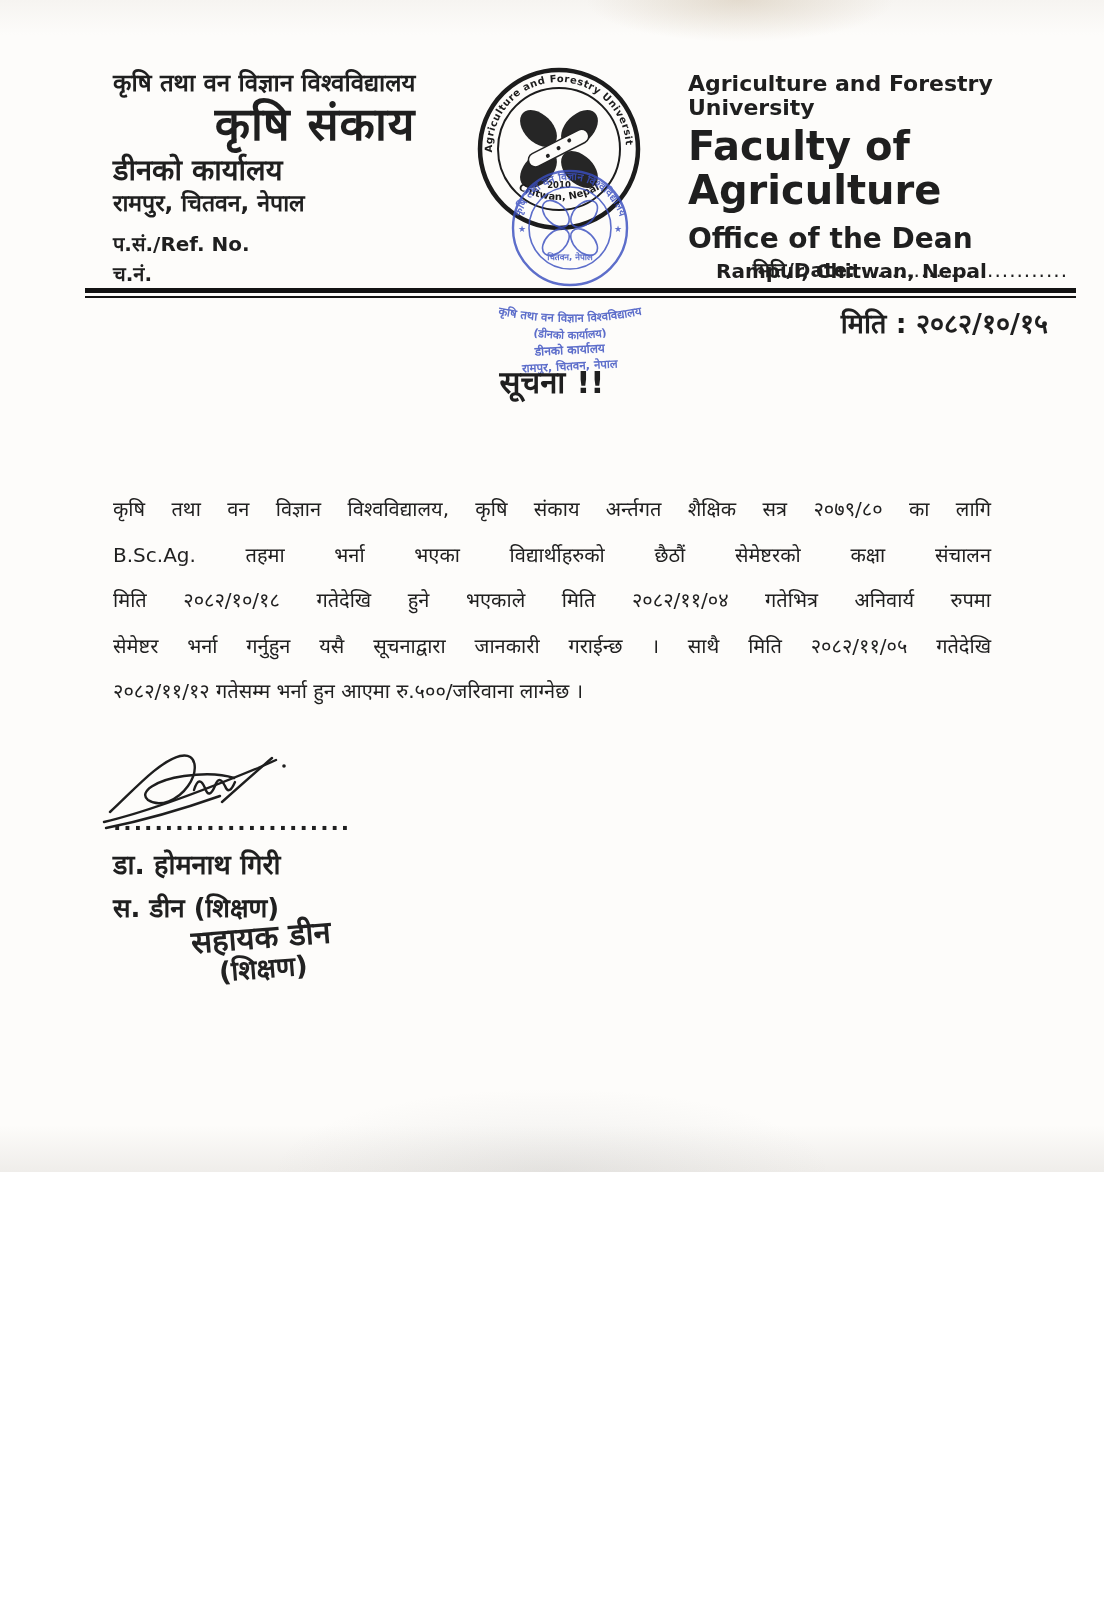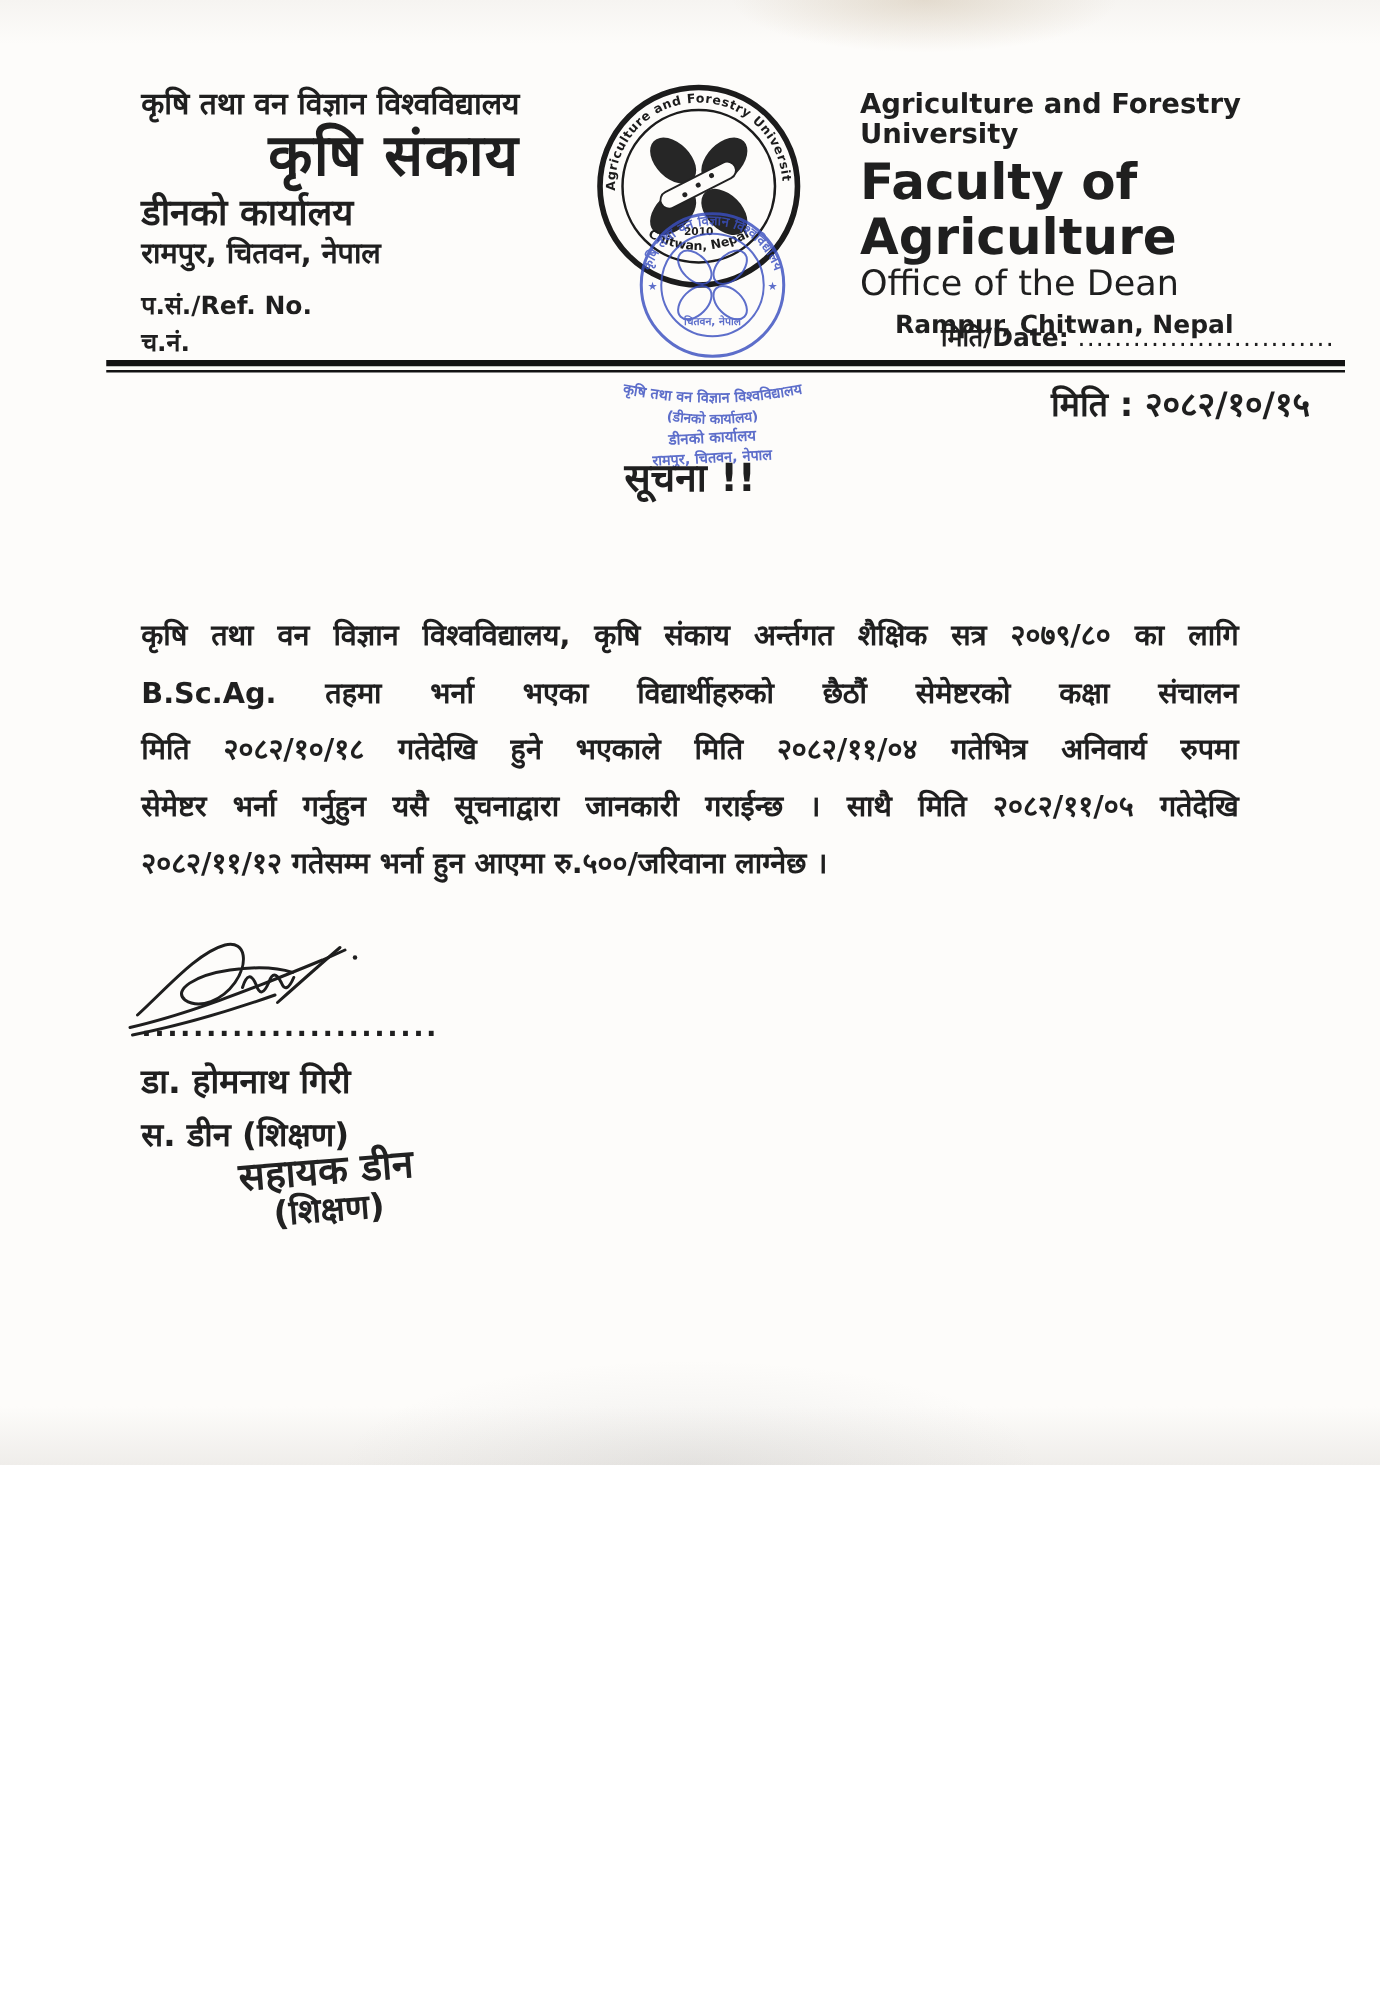--- a/index.html
+++ b/index.html
@@ -17,32 +17,32 @@
   .hl-univ{font-size:24px; font-weight:bold;}
   .hl-fac{font-size:46px; font-weight:bold; letter-spacing:1px; margin-top:2px;text-align:right;}
   .hl-office{font-size:29px; font-weight:bold; margin-top:4px;}
   .hl-addr{font-size:23px; font-weight:bold; margin-top:4px;}
   .hl-ref{font-size:20px; font-weight:bold; margin-top:16px;}
   .hl-serial{font-size:20px; font-weight:bold; margin-top:8px;}
   
   .hdr-right{left:688px; top:72px; line-height:1.1;}
   .hr-univ{font-size:22px; font-weight:bold;}
   .hr-fac{font-size:40px; font-weight:bold; margin-top:4px;}
-  .hr-office{font-size:28px; font-weight:normal; margin-top:0;}
+  .hr-office{font-size:28px; font-weight:bold; margin-top:12px;}
   .hr-addr{font-size:20px; font-weight:bold; margin-top:5px;margin-left:28px;}
   .date-row{right:36px; top:256px; font-size:20px; font-weight:bold;}
   .date-row .dots{font-weight:normal; letter-spacing:1px;}
   
   .rule-double{left:85px; right:28px; top:288px; height:3px;
     border-top:5px solid #131313; border-bottom:2px solid #131313;}
   .footer-rule{left:104px; right:24px; top:1494px; height:4px; background:#141414;}
   
   .date-np{right:56px; top:304px; font-size:27px; font-weight:bold;}
   .title{left:0; right:0; top:360px; text-align:center; font-size:31px; font-weight:bold;}
-  .body-text{left:113px; top:487px; width:878px; font-size:23px; line-height:45.5px;font-weight:bold;}
+  .body-text{left:113px; top:487px; width:878px; font-size:20px; line-height:45.5px;}
   .body-text .jl{text-align:justify; text-align-last:justify;}
   
   .sig-svg{left:100px; top:736px;}
   .sig-dots{left:113px; top:810px; font-size:22px; letter-spacing:2px; font-weight:bold;}
   .sig-name{left:113px; top:845px; font-size:27px; font-weight:bold;}
   .sig-desig{left:113px; top:889px; font-size:26px; font-weight:bold;}
   .stamp-black{left:152px; top:920px; width:220px; text-align:center;
     transform:rotate(-4.5deg); color:#222; line-height:1.1;}
   .stamp-black .l1{font-size:31px; font-weight:bold;}
   .stamp-black .l2{font-size:27px; font-weight:bold;}

